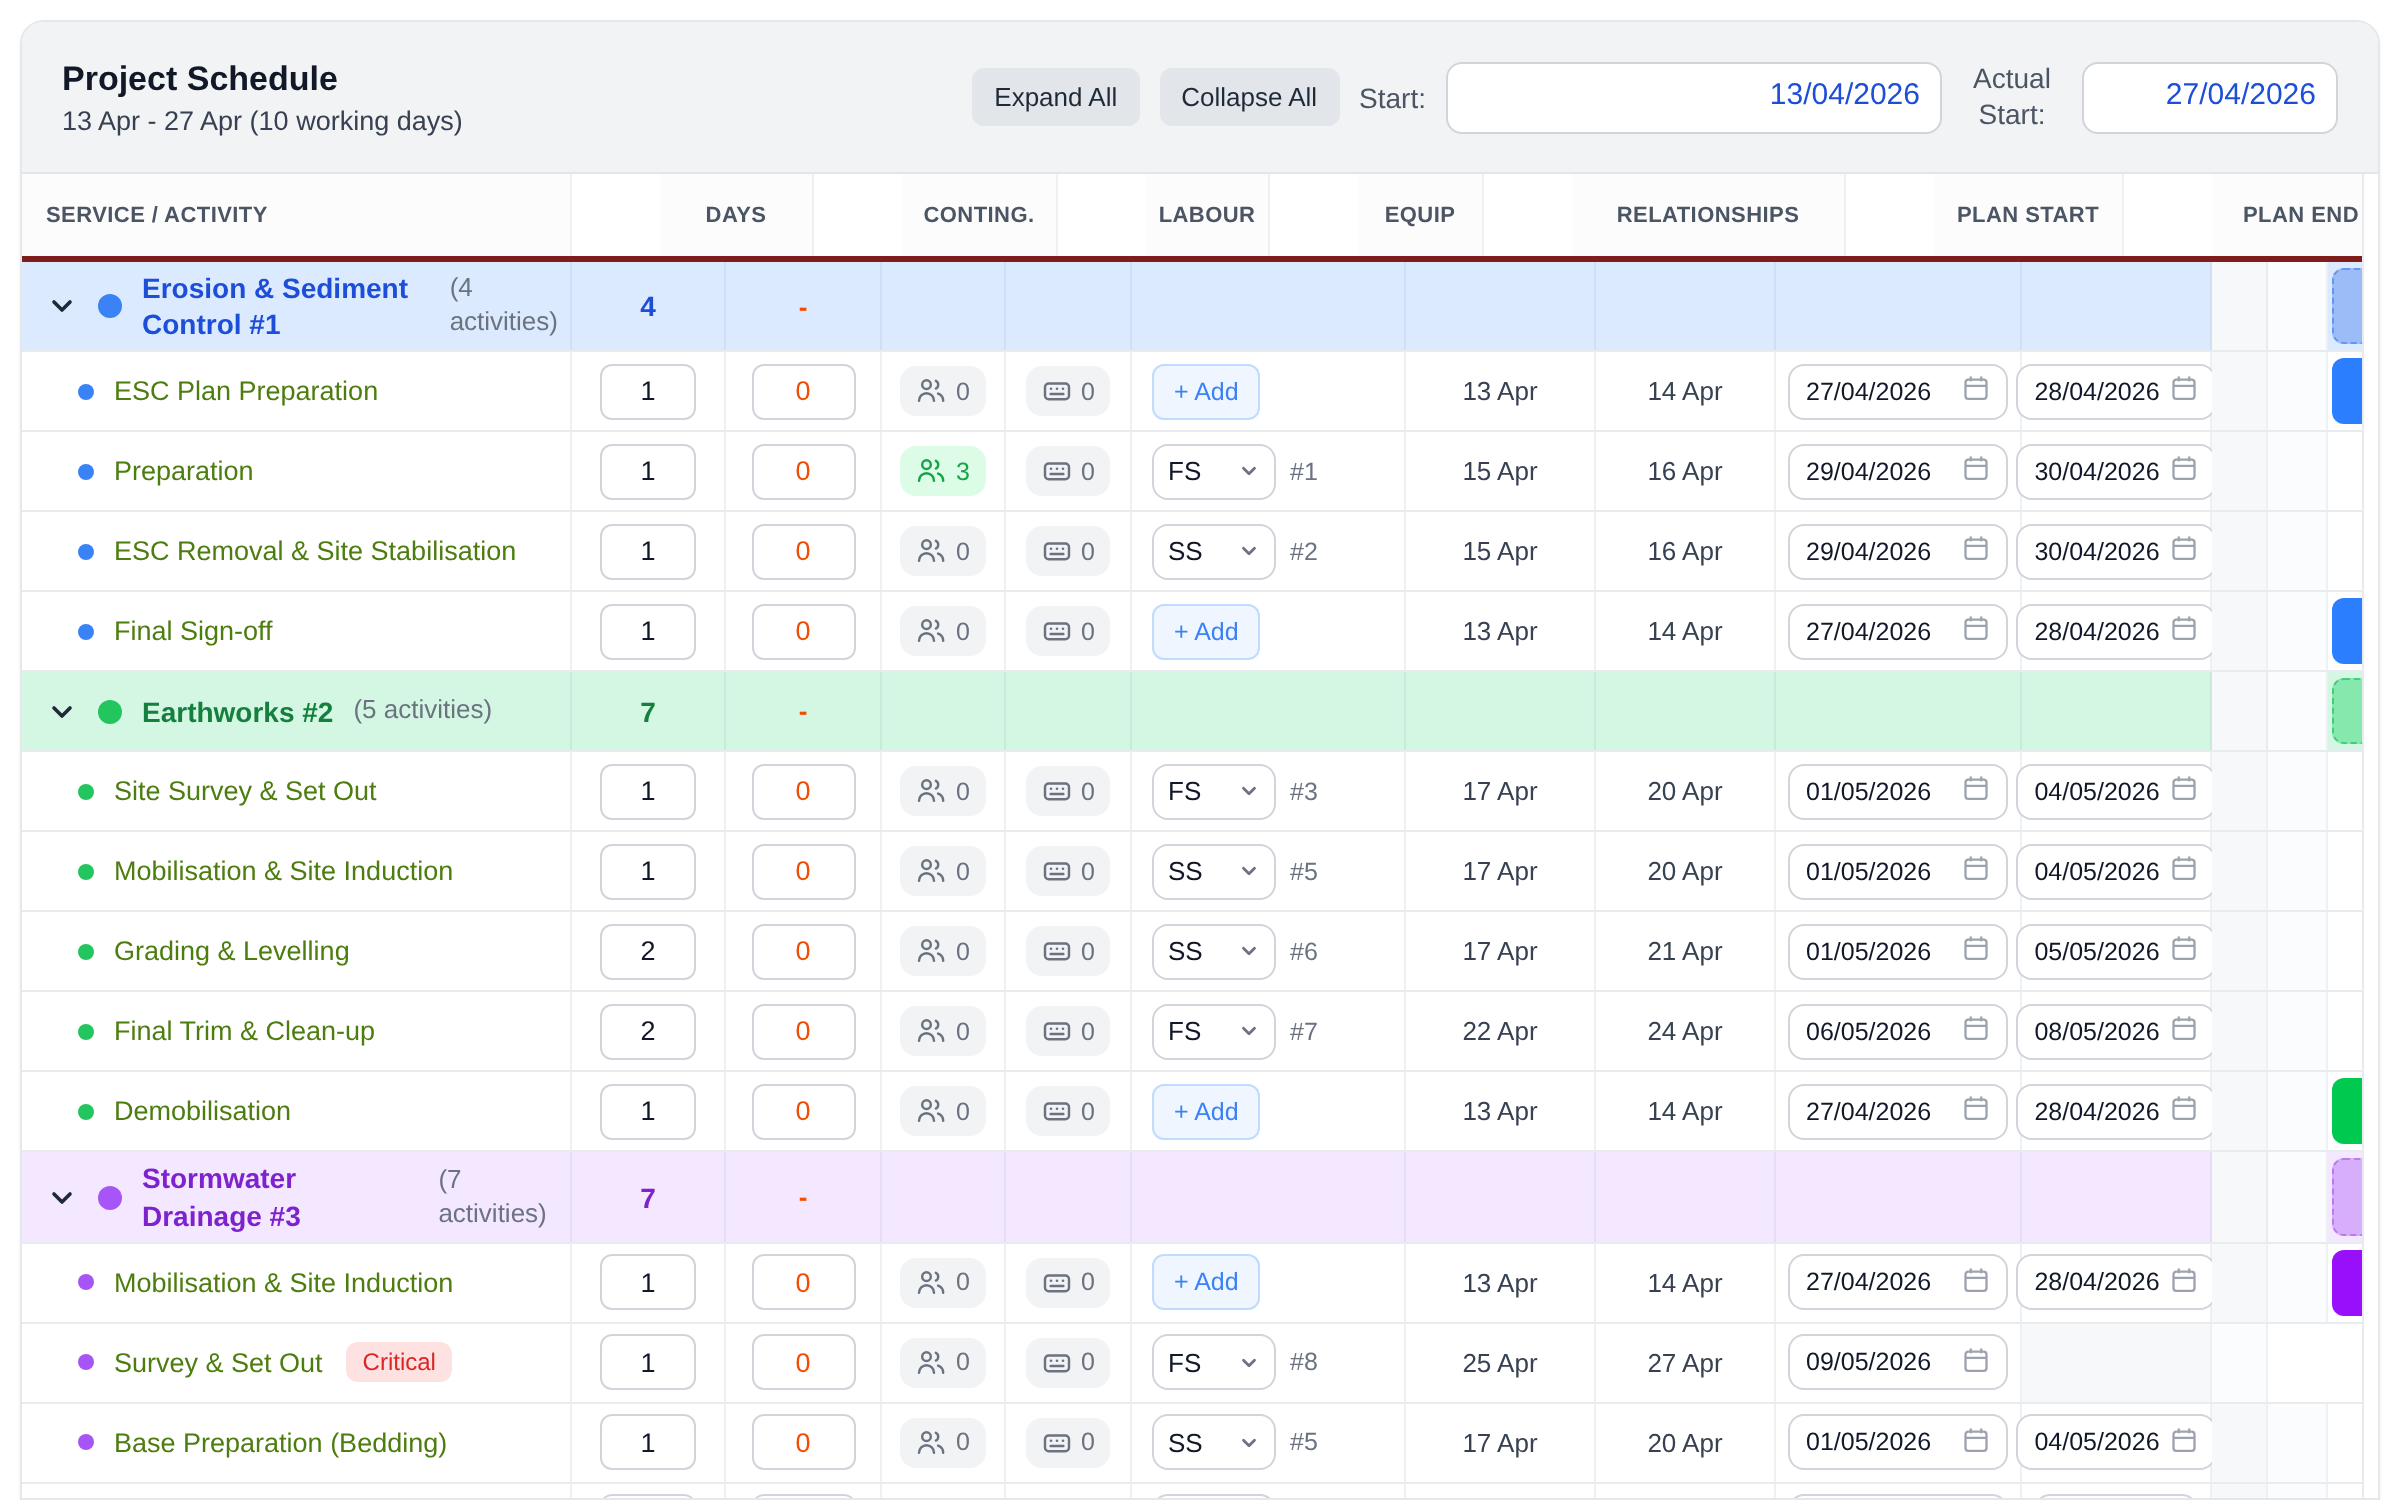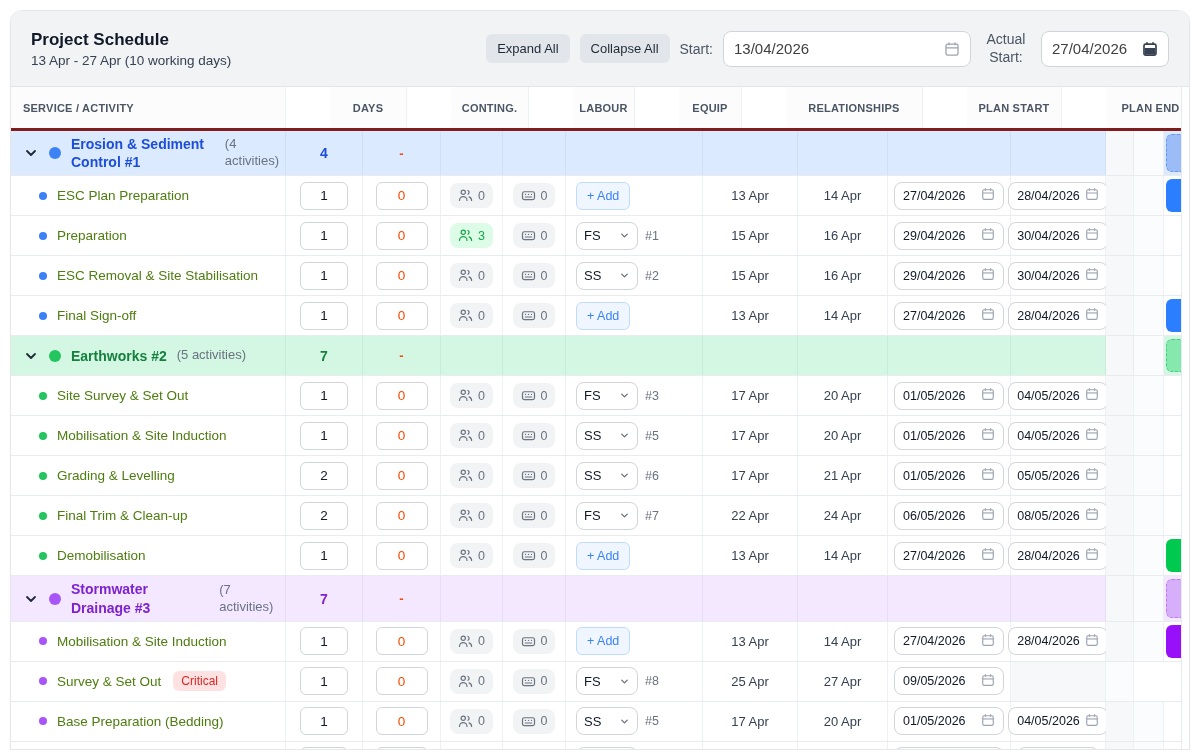--- a/index.html
+++ b/index.html
@@ -12,23 +12,23 @@
   
   .card-header { display: flex; align-items: center; justify-content: space-between;
     background: #f1f3f5; border-bottom: 1px solid #e3e6e9; padding: 10px 20px; height: 76px; }
   .title-block .title { font-size: 17px; font-weight: 700; color: #111827; }
   .title-block .subtitle { font-size: 13.5px; color: #374151; margin-top: 3px; }
   .header-controls { display: flex; align-items: center; gap: 10px; }
   .ghost-btn { background: #e2e6ea; border: none; border-radius: 6px; padding: 7px 11px;
     font-size: 13px; color: #1f2937; font-family: inherit; cursor: pointer; white-space: nowrap; }
   .ctl-label { font-size: 14px; color: #4b5563; white-space: nowrap; }
   .ctl-label.wrap { white-space: normal; width: 50px; line-height: 1.25; text-align: center; }
-  .dateinput { display: flex; align-items: center; justify-content: space-between; gap: 8px;
+  .dateinput { display: flex; align-items: flex-end; justify-content: space-between; gap: 8px;
     background: #fff; border: 1px solid #d1d5db; border-radius: 8px; padding: 7px 10px;
-    font-size: 15px; color: #404040; cursor: pointer; }
+    font-size: 15px; color: #1d4ed8; cursor: pointer; flex-direction: column; }
   .dateinput.big { width: 248px; height: 36px; }
   .dateinput.med { width: 128px; height: 36px; }
 
   
   .table-wrap { position: relative; }
   .grid-row { display: grid;
     grid-template-columns: 275px 77px 78px 62px 63px 137px 95px 90px 123px 95px 28px 30px minmax(0,1fr);
     border-bottom: 1px solid #e9ecef; background: #fff; }
   .cell { display: flex; align-items: center; justify-content: center; text-align: center;
     border-right: 1px solid #eef1f3; min-height: 39px; padding: 4px 6px; position: relative; }

